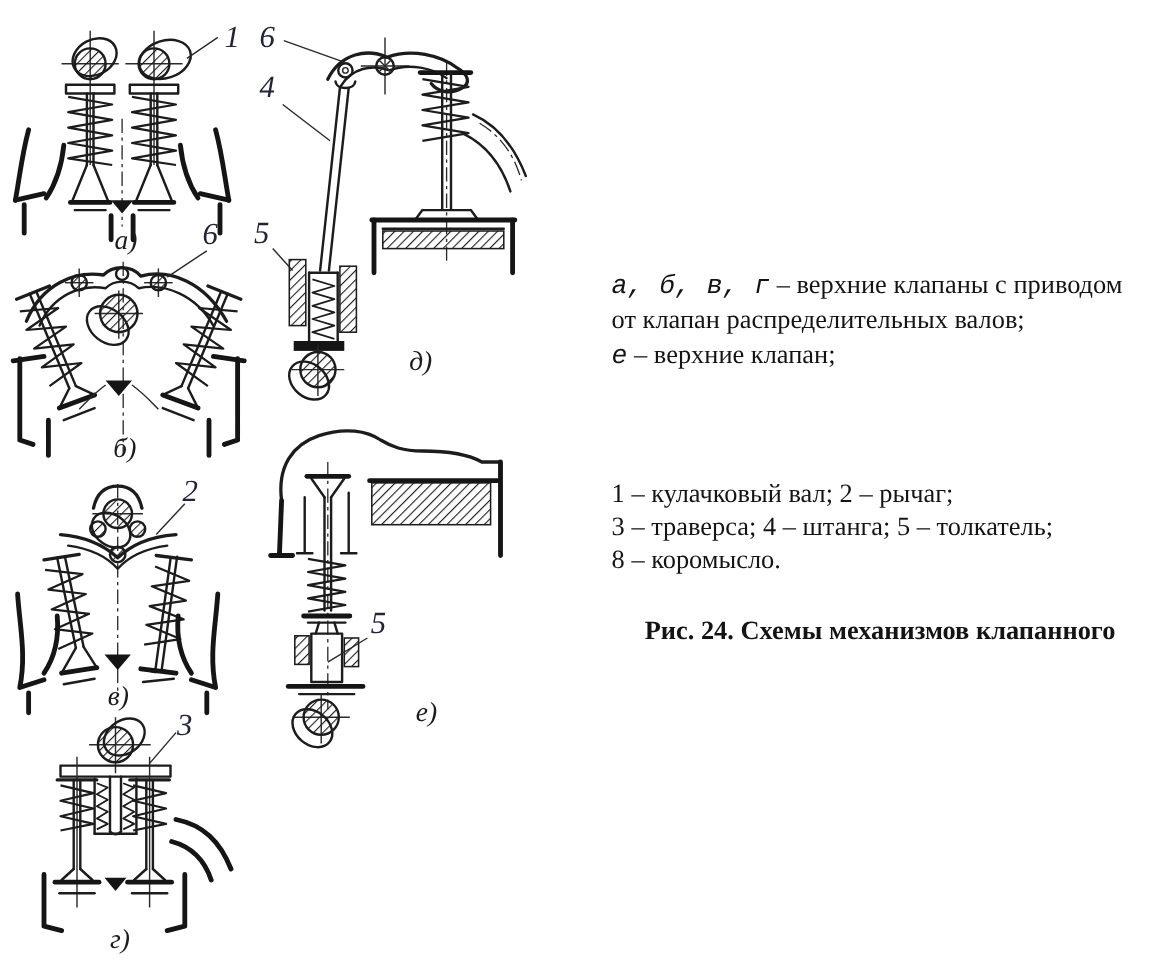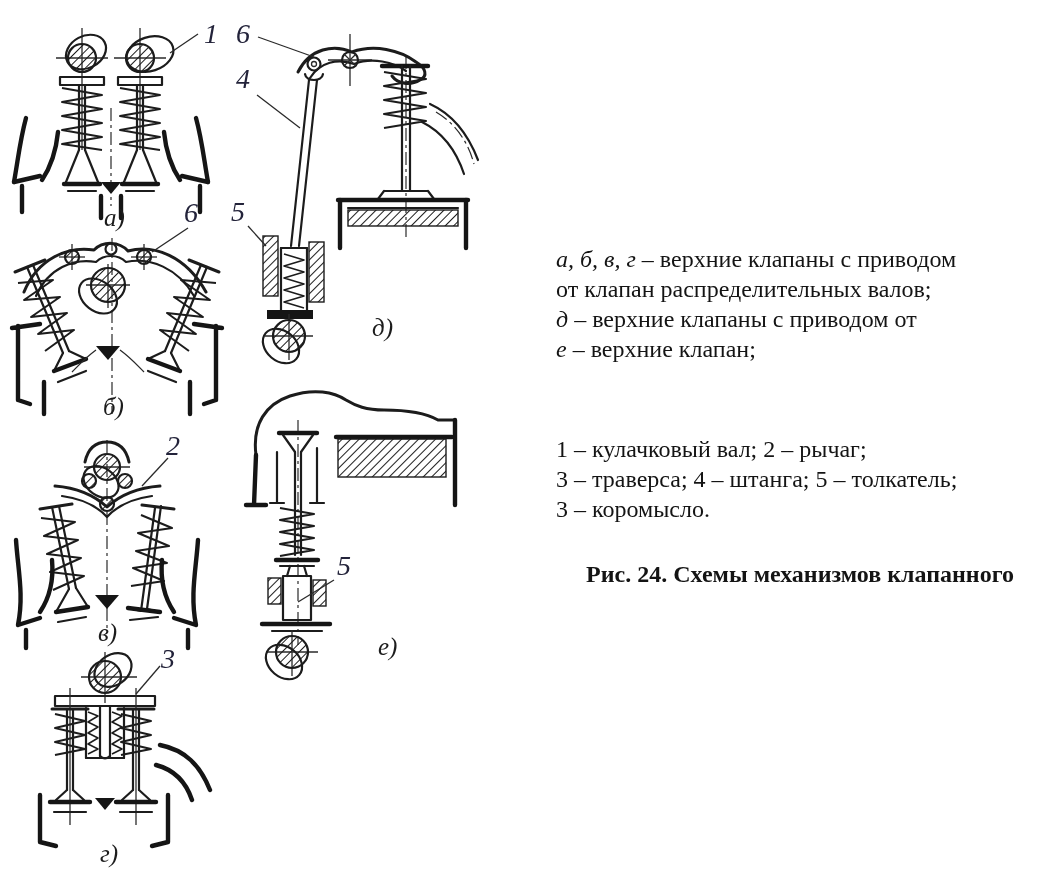--- a/index.html
+++ b/index.html
@@ -17,21 +17,21 @@
   svg .hf{fill:url(#hatch);stroke:#1c1c1c;stroke-width:2.2;}
   svg .hft{fill:url(#hatch);stroke:#1c1c1c;stroke-width:1.4;}
   svg .ldr{stroke:#2a2a2a;fill:none;stroke-width:1.3;}
   svg text{stroke:none;}
   svg .num{font:italic 28px "Liberation Serif", serif;fill:#23233a;}
   svg .flbl{font:italic 25px "Liberation Serif", serif;fill:#1c1c1c;}
   .rightcol{position:absolute;left:556px;width:488px;font-size:24px;line-height:30px;}
   .legend{top:244px;}
   .parts{top:434px;font-family:Liberation Serif, serif;}
   .caption{top:558px;line-height:32px;text-align:center;font-weight:bold;}
-  .em{font-style:italic;}
+  .em{font-style:italic;font-family:Liberation Mono, monospace;}
 </style>
 </head>
 <body>
 
 <div class="page">
 
 <svg class="fig-svg" width="540" height="873" viewBox="0 0 540 873">
   <defs>
     <pattern id="hatch" width="6" height="6" patternUnits="userSpaceOnUse" patternTransform="rotate(45)">
       <line x1="0" y1="0" x2="0" y2="6" stroke="#1c1c1c" stroke-width="2"></line>
@@ -266,27 +266,26 @@
     <line class="ldr" x1="160" y1="666" x2="136" y2="694"></line>
     <text class="num" x="161" y="668">3</text>
     <line class="ldr" x1="334" y1="580" x2="298" y2="602"></line>
     <text class="num" x="337" y="575">5</text>
   </g>
 </svg>
 
 <div class="rightcol legend">
   <div class="tline"><span class="em">а, б, в, г</span><span> – верхние клапаны с приводом</span></div>
   <div class="tline"><span class="em"></span><span>от клапан распределительных валов;</span></div>
-  <div class="tline"><span class="em">д</span><span> – верхние клапаны с приводом от</span></div>
   <div class="tline"><span class="em">е</span><span> – верхние клапан;</span></div>
 </div>
 
 <div class="rightcol parts">
   <div class="tline">1 – кулачковый вал; 2 – рычаг;</div>
   <div class="tline">3 – траверса; 4 – штанга; 5 – толкатель;</div>
-  <div class="tline">3 – коромысло.</div>
+  <div class="tline">8 – коромысло.</div>
 </div>
 
 <div class="rightcol caption">
   <div>Рис. 24. Схемы механизмов клапанного</div>
 </div>
 
 </div>
 
 </body></html>

